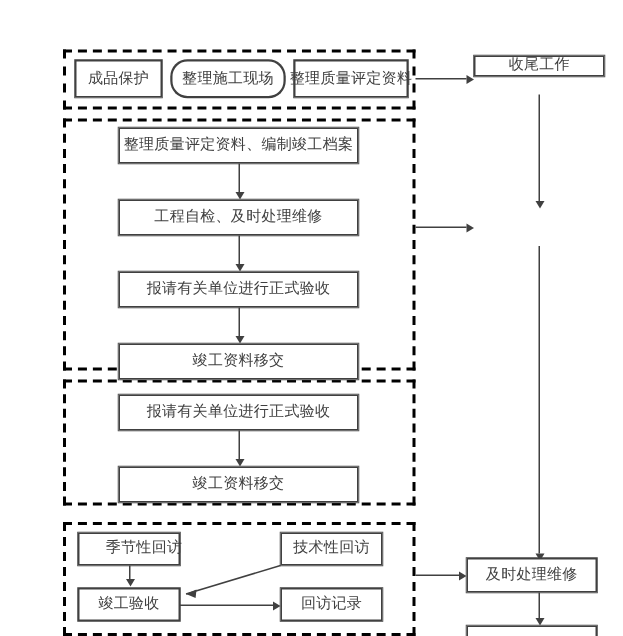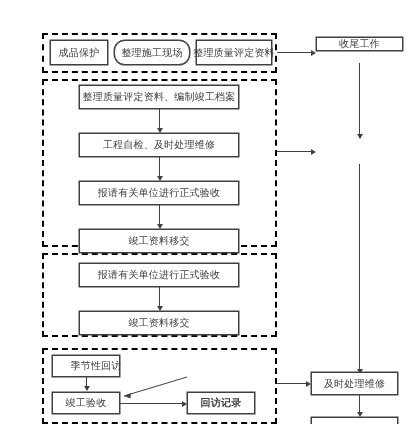--- a/index.html
+++ b/index.html
@@ -121,24 +121,25 @@
 
   <div class="node thick" style="left:79px; top:263px; width:160px; height:24px;">报请有关单位进行正式验收</div>
 
   <div class="conn vline" style="left:159px; top:287px; width:1px; height:21px;"></div>
   <div class="arrow-down" style="left:156.5px; top:306px;"></div>
 
   <div class="node thick" style="left:79px; top:311px; width:160px; height:24px;">竣工资料移交</div>
 
   <div class="node thick" style="left:52px; top:355px; width:68px; height:22px;padding-left:20px;">季节性回访</div>
 
+  <div class="node thick" style="left:187px; top:355px; width:68px; height:22px;">技术性回访</div>
 
   <div class="node thick" style="left:52px; top:392px; width:68px; height:22px;">竣工验收</div>
 
-  <div class="node thick" style="left:187px; top:392px; width:68px; height:22px;font-weight:bold;">回访记录</div>
+  <div class="node thick" style="left:187px; top:392px; width:68px; height:22px;">回访记录</div>
 
   <div class="conn vline" style="left:86px; top:377px; width:1px; height:10px;"></div>
   <div class="arrow-down" style="left:83.5px; top:386px;"></div>
 
   <div class="conn hline" style="left:120px; top:403px; width:62px; height:1px;"></div>
   <div class="arrow-right" style="left:182px; top:400.5px;"></div>
 
   <svg class="diag" style="left:0px; top:340px; width:415px; height:84px;" viewBox="0 0 415 84">
     <line x1="187" y1="37" x2="124" y2="56" stroke="#404040" stroke-width="1"></line>
     <polygon points="124,56 131,53 130.4,58.6" fill="#404040"></polygon>

